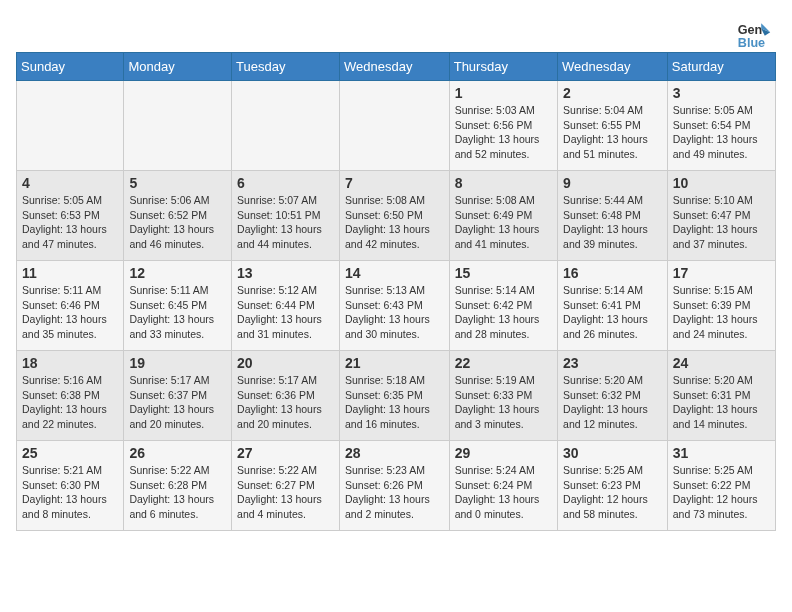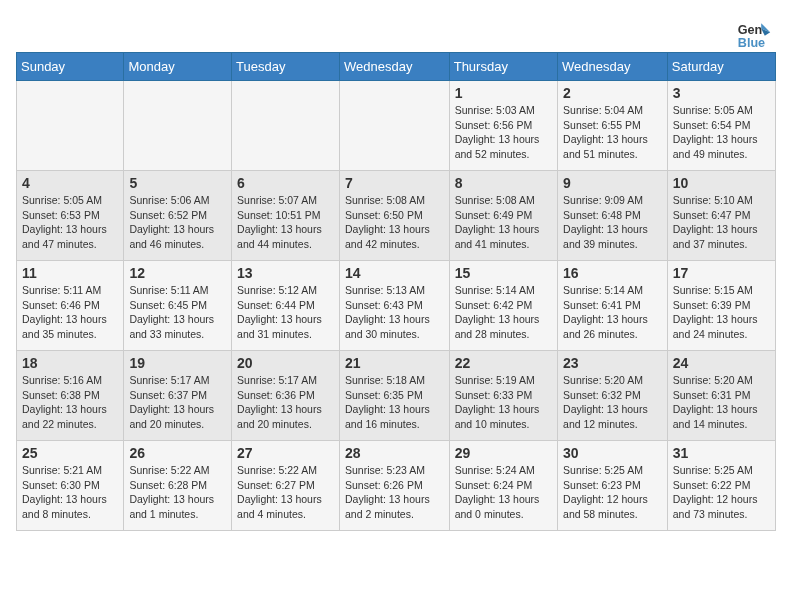--- a/index.html
+++ b/index.html
@@ -184,21 +184,21 @@
         </td>
         <td>
           <span class="day-num">8</span>
           <div class="cell-text">Sunrise: 5:08 AM</div>
           <div class="cell-text">Sunset: 6:49 PM</div>
           <div class="cell-text">Daylight: 13 hours</div>
           <div class="cell-text">and 41 minutes.</div>
         </td>
         <td>
           <span class="day-num">9</span>
-          <div class="cell-text">Sunrise: 9:09 AM</div>
+          <div class="cell-text">Sunrise: 5:44 AM</div>
           <div class="cell-text">Sunset: 6:48 PM</div>
           <div class="cell-text">Daylight: 13 hours</div>
           <div class="cell-text">and 39 minutes.</div>
         </td>
         <td>
           <span class="day-num">10</span>
           <div class="cell-text">Sunrise: 5:10 AM</div>
           <div class="cell-text">Sunset: 6:47 PM</div>
           <div class="cell-text">Daylight: 13 hours</div>
           <div class="cell-text">and 37 minutes.</div>
@@ -282,21 +282,21 @@
           <div class="cell-text">Sunrise: 5:18 AM</div>
           <div class="cell-text">Sunset: 6:35 PM</div>
           <div class="cell-text">Daylight: 13 hours</div>
           <div class="cell-text">and 16 minutes.</div>
         </td>
         <td>
           <span class="day-num">22</span>
           <div class="cell-text">Sunrise: 5:19 AM</div>
           <div class="cell-text">Sunset: 6:33 PM</div>
           <div class="cell-text">Daylight: 13 hours</div>
-          <div class="cell-text">and 10 minutes.</div>
+          <div class="cell-text">and 3 minutes.</div>
         </td>
         <td>
           <span class="day-num">23</span>
           <div class="cell-text">Sunrise: 5:20 AM</div>
           <div class="cell-text">Sunset: 6:32 PM</div>
           <div class="cell-text">Daylight: 13 hours</div>
           <div class="cell-text">and 12 minutes.</div>
         </td>
         <td>
           <span class="day-num">24</span>
@@ -312,21 +312,21 @@
           <div class="cell-text">Sunrise: 5:21 AM</div>
           <div class="cell-text">Sunset: 6:30 PM</div>
           <div class="cell-text">Daylight: 13 hours</div>
           <div class="cell-text">and 8 minutes.</div>
         </td>
         <td>
           <span class="day-num">26</span>
           <div class="cell-text">Sunrise: 5:22 AM</div>
           <div class="cell-text">Sunset: 6:28 PM</div>
           <div class="cell-text">Daylight: 13 hours</div>
-          <div class="cell-text">and 1 minutes.</div>
+          <div class="cell-text">and 6 minutes.</div>
         </td>
         <td>
           <span class="day-num">27</span>
           <div class="cell-text">Sunrise: 5:22 AM</div>
           <div class="cell-text">Sunset: 6:27 PM</div>
           <div class="cell-text">Daylight: 13 hours</div>
           <div class="cell-text">and 4 minutes.</div>
         </td>
         <td>
           <span class="day-num">28</span>

